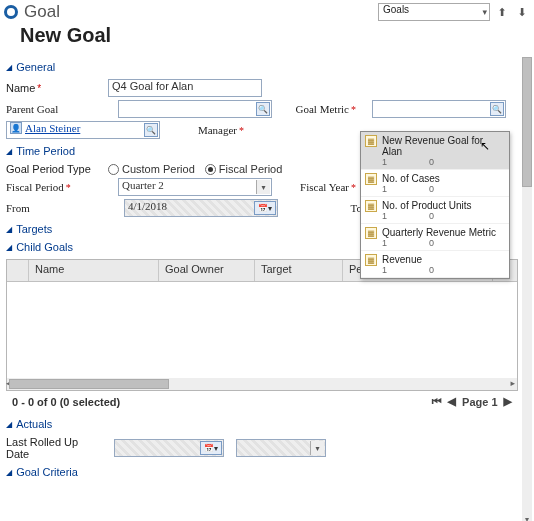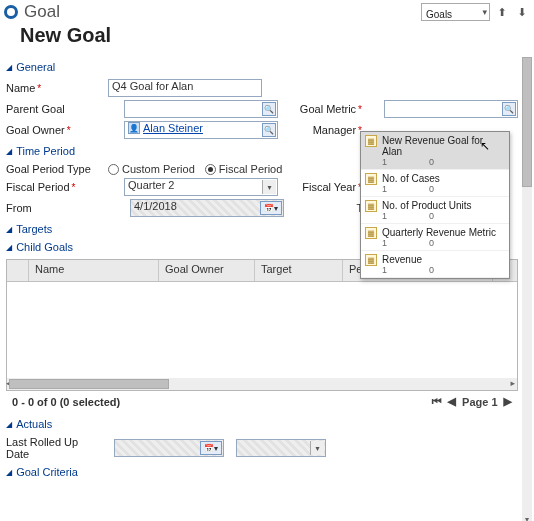--- a/index.html
+++ b/index.html
@@ -28,22 +28,22 @@
   .topbar .entity { color: #555; font-size: 17px; }
   .topbar-right {
     margin-left: auto;
     display: flex;
     align-items: center;
     gap: 4px;
   }
   .selectbox {
     border: 1px solid #aaa;
     background: #fff;
-    height: 18px; width: 69px;
-    display: flex; align-items: flex-end;
+    height: 18px; width: 112px;
+    display: flex; align-items: flex-start;
     padding: 0 4px; font-size: 10px;
     position: relative;
   }
   .selectbox .caret {
     position: absolute; right: 2px; top: 3px;
     font-size: 9px; color: #555;
   }
   .navbtn {
     width: 16px; height: 16px; display:flex;
     align-items:center; justify-content:center;
@@ -119,21 +119,21 @@
     font-size:8px; color:#555;
   }
   .link { color:#0645ad; text-decoration: underline; }
   .user-icon {
     width:12px; height:12px; border:1px solid #7a9bc4;
     background:#cfe0f5; margin-right:3px;
     display:inline-flex; align-items:center; justify-content:center;
     font-size:8px; color:#2a5a9a;
   }
   .twocol { display:flex; gap: 10px; align-items:center; }
-  .twocol .col { display:flex; align-items:center; gap:22px; }
+  .twocol .col { display:flex; align-items:center; gap:16px;font-family:Liberation Serif, serif; }
   .col .label2 { width: 74px; color:#222;text-align:right; }
 
   .radio-set { display:flex; gap:10px; align-items:center; color:#333; }
   .radio-set .r { display:flex; align-items:center; gap:3px;justify-content:center; }
   .radio {
     width:11px; height:11px; border:1px solid #666; border-radius:50%;
     display:inline-flex; align-items:center; justify-content:center;
   }
   .radio .dot{ width:5px; height:5px; background:#333; border-radius:50%; }
 
@@ -262,21 +262,20 @@
       <div class="label2"><span>Goal Metric</span><span class="req">*</span></div>
       <div class="field w3">
         <span></span>
         <div class="lookup">🔍</div>
       </div>
     </div>
   </div>
 
   <div class="form-row twocol">
     <div class="col">
-      <div class="label"><span>Goal Owner</span><span class="req">*</span></div>
       <div class="field w1">
         <span class="user-icon">👤</span>
         <span class="link">Alan Steiner</span>
         <div class="lookup">🔍</div>
       </div>
     </div>
     <div class="col">
       <div class="label2"><span>Manager</span><span class="req">*</span></div>
     </div>
   </div>

